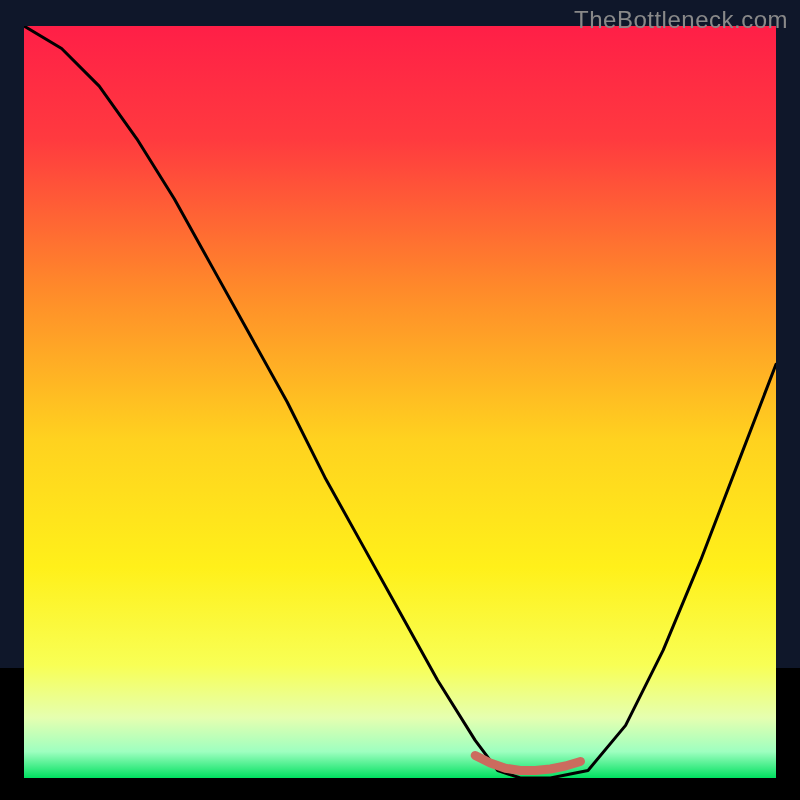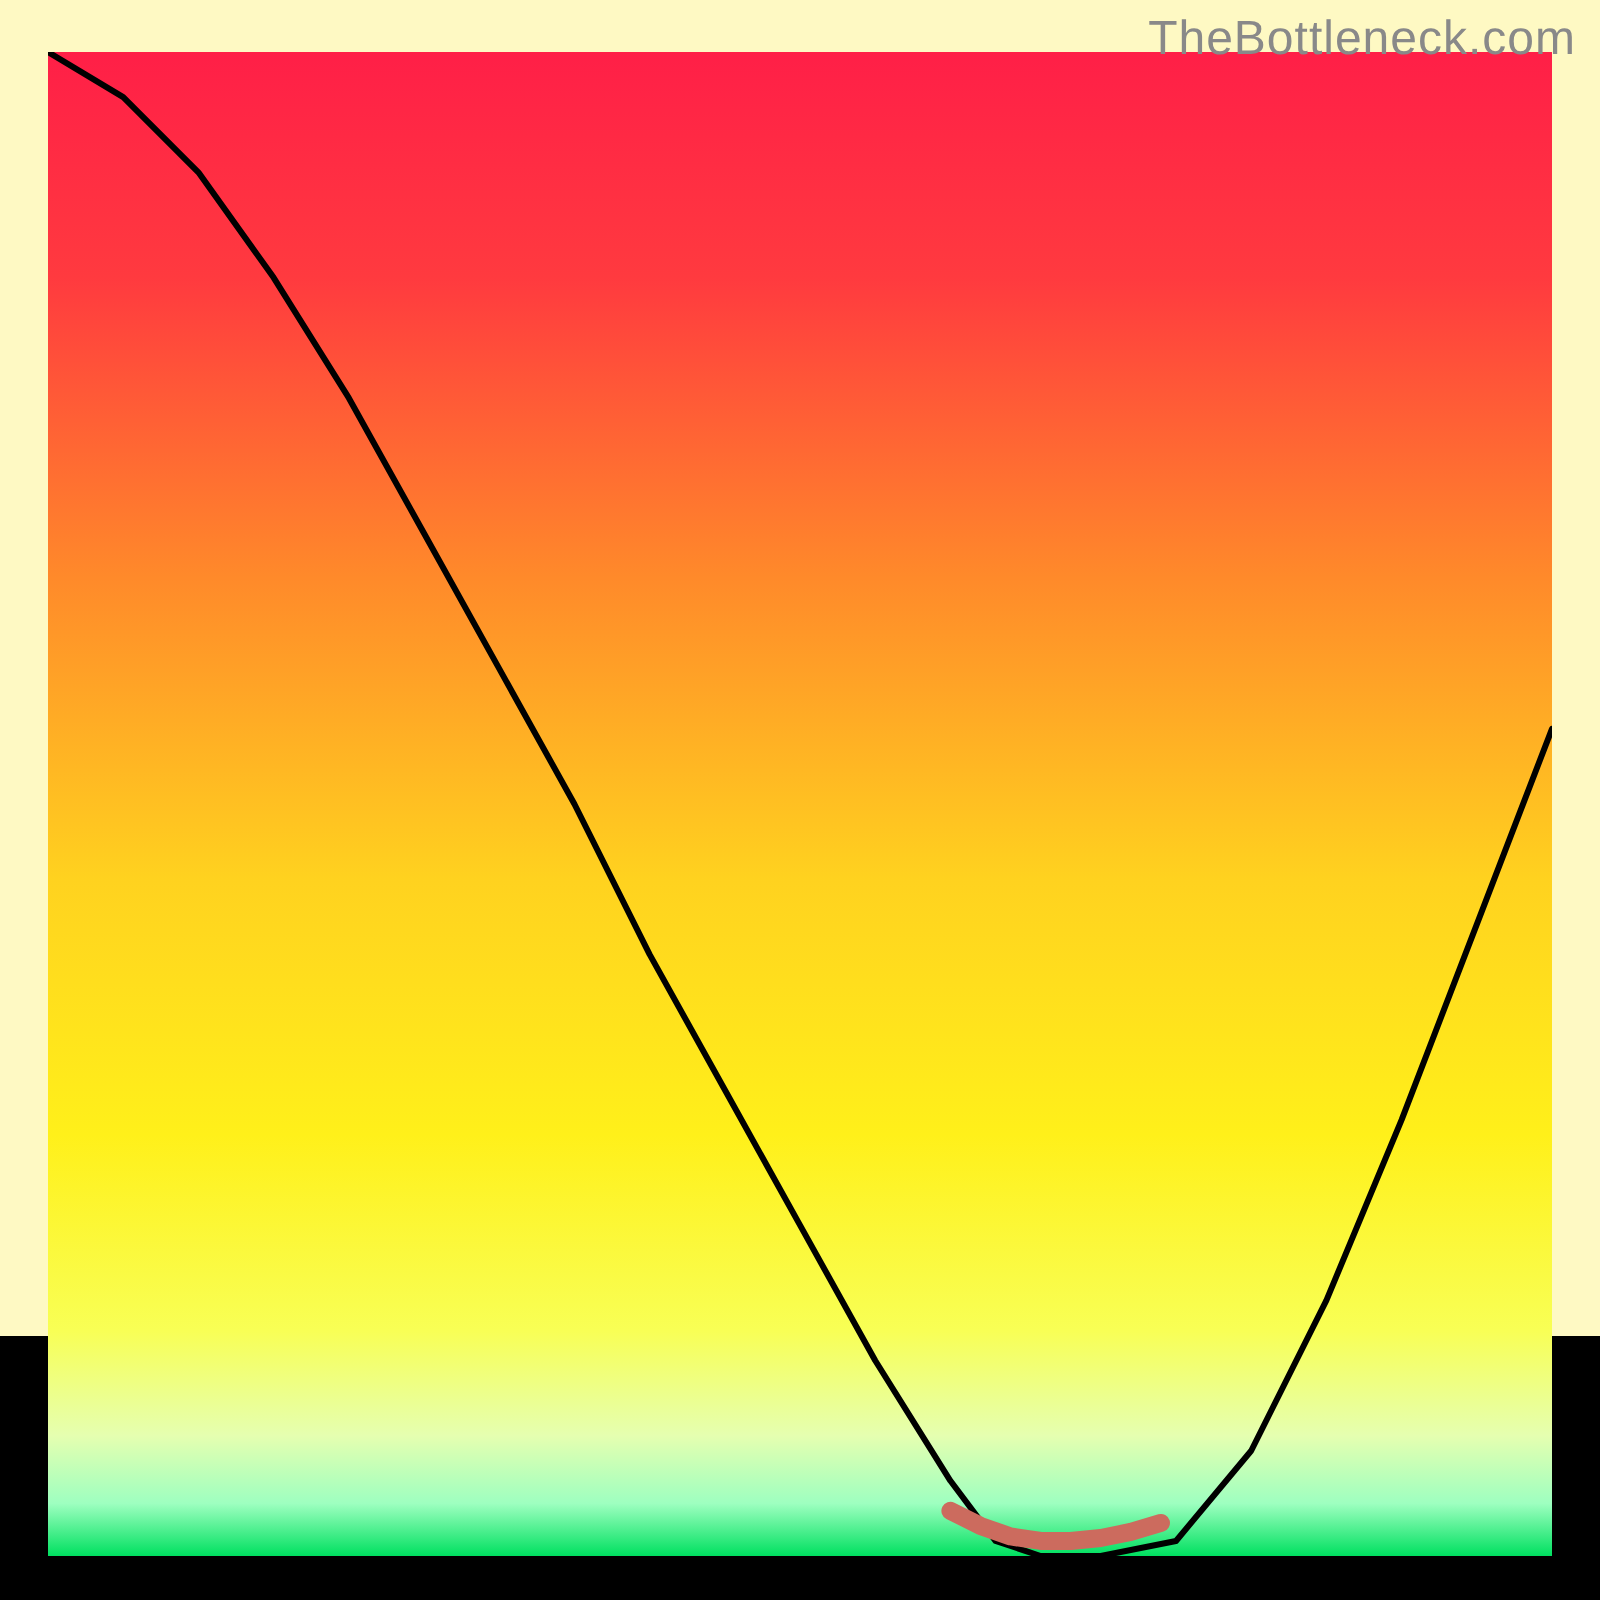--- a/index.html
+++ b/index.html
@@ -7,21 +7,21 @@
     padding: 0;
     width: 800px;
     height: 800px;
     background: #000;
     overflow: hidden;
   }
   .frame {
     position: relative;
     width: 800px;
     height: 668px;
-    background: #fef9c3;
+    background: #0f172a;
   }
   .watermark {
     position: absolute;
     top: 6px;
     right: 12px;
     font-family: Arial, Helvetica, sans-serif;
     font-size: 24px;
     font-weight: 500;
     color: #898989;
     letter-spacing: 0.5px;

